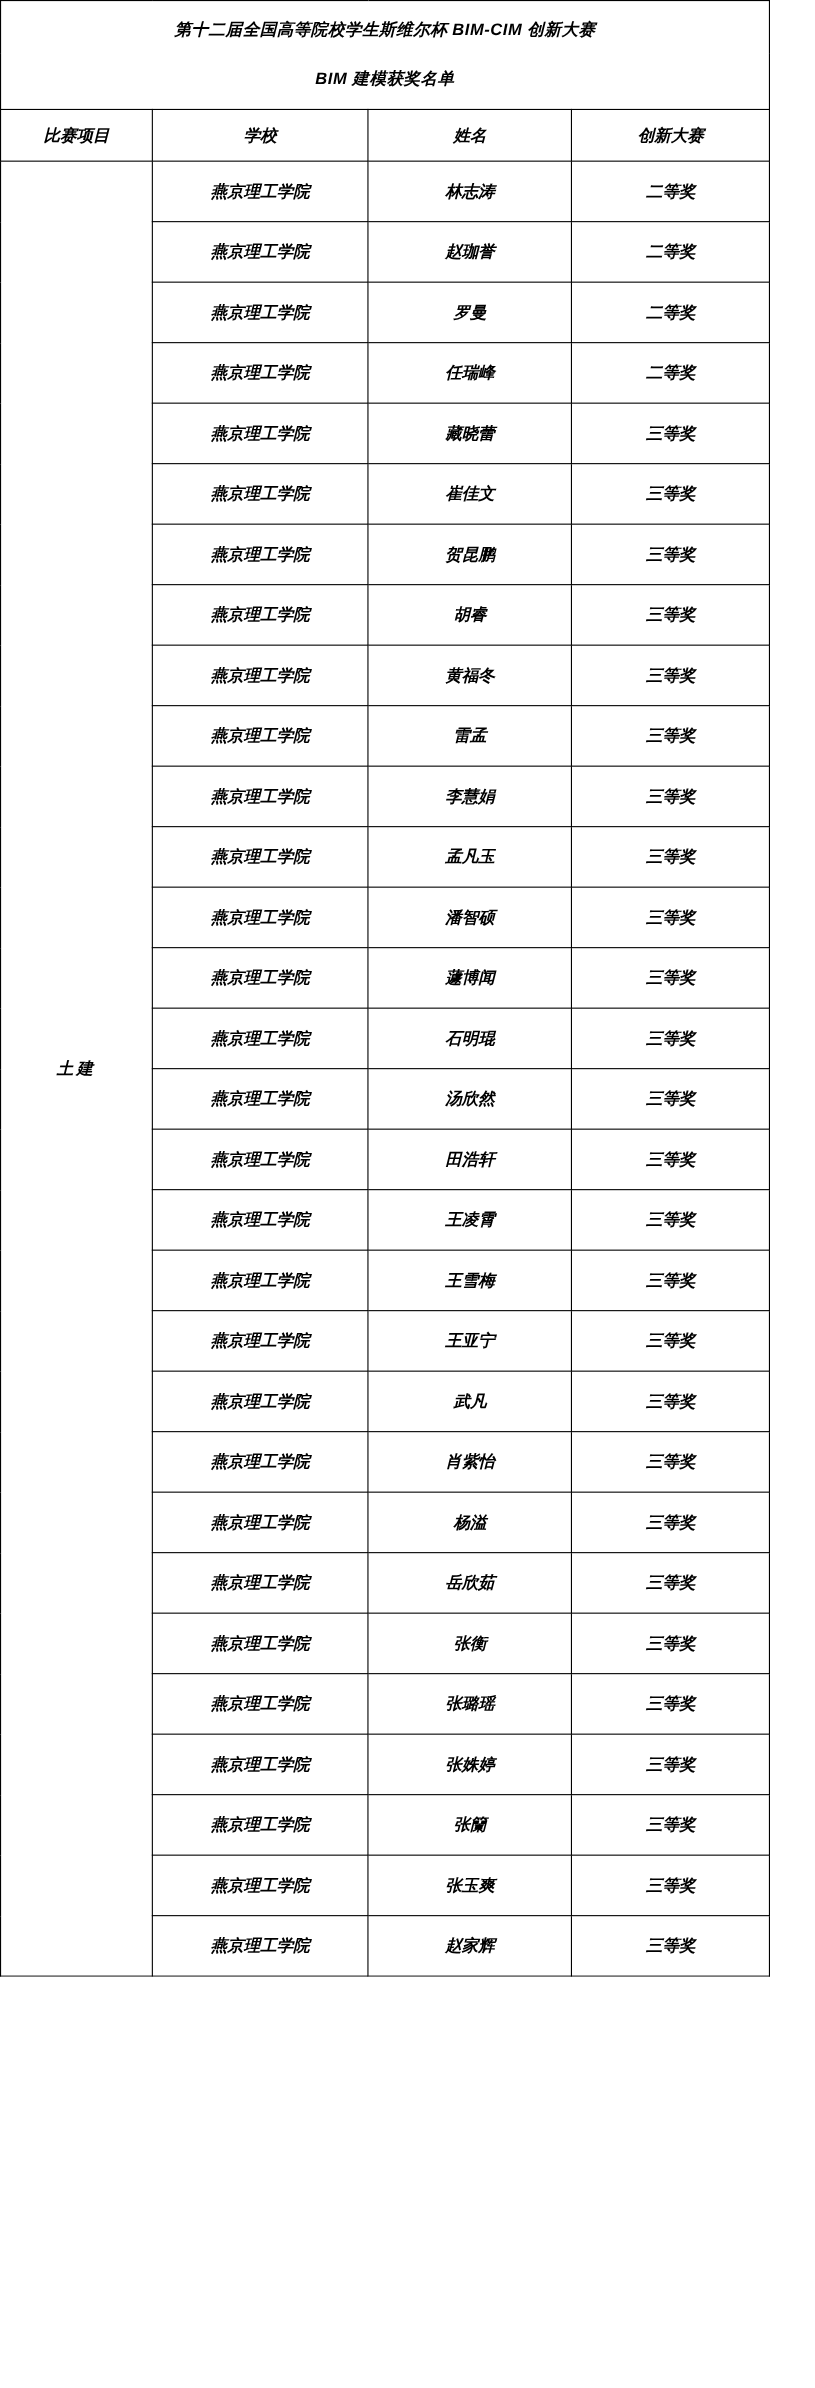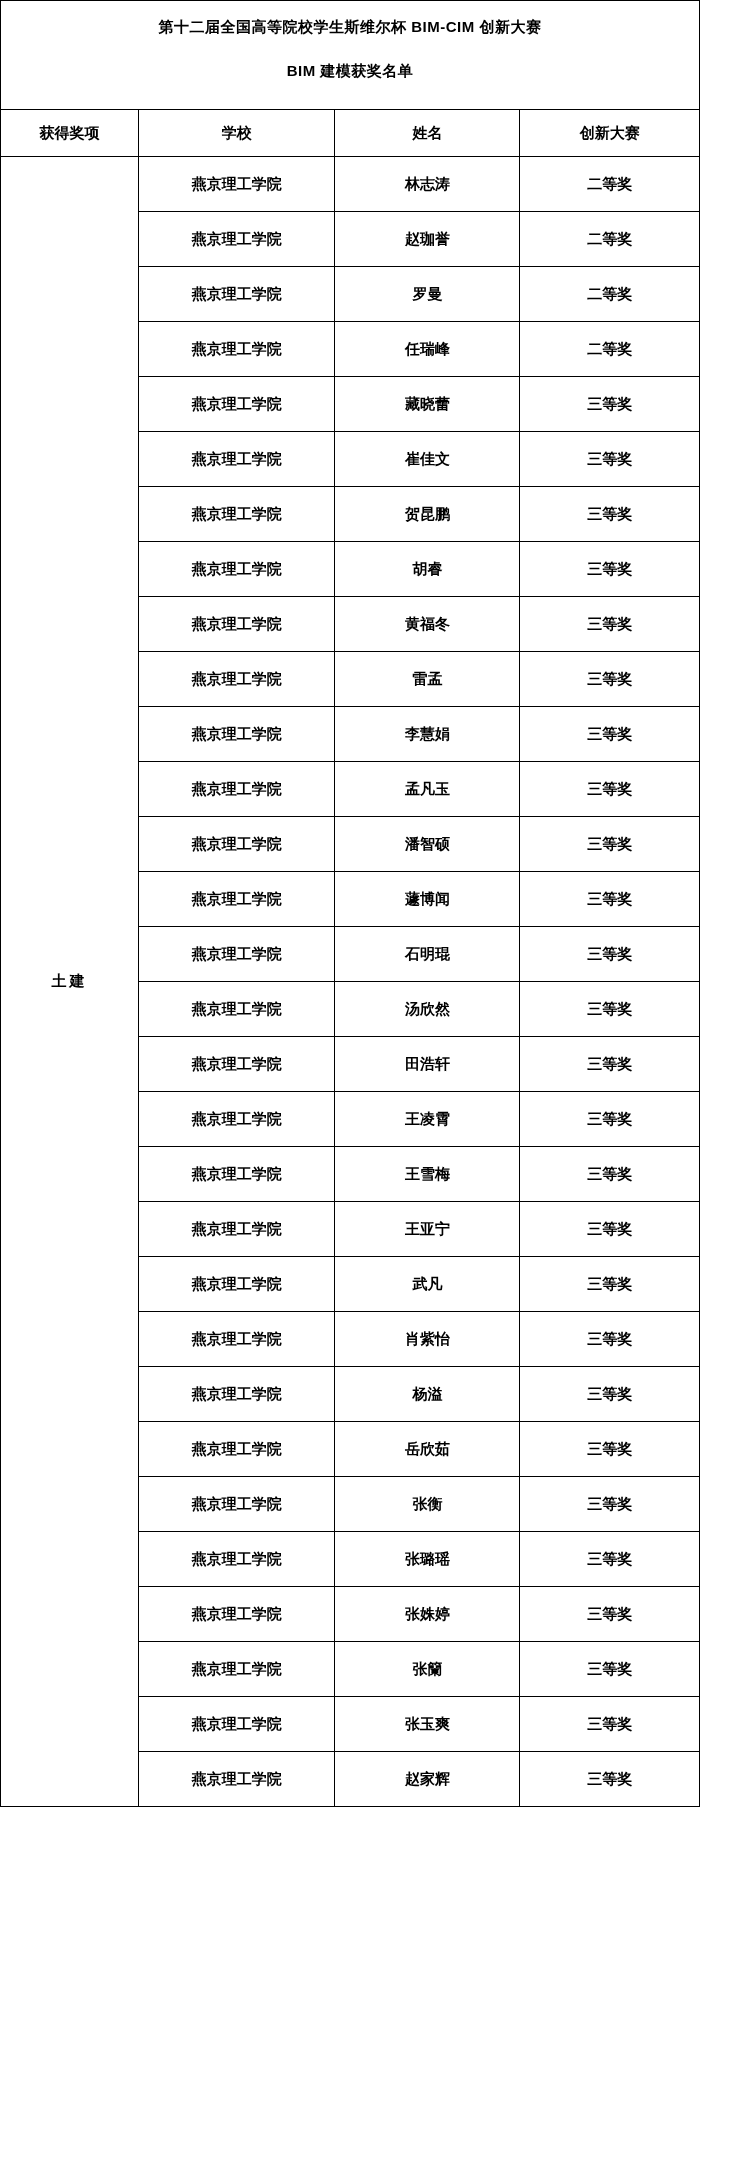--- a/index.html
+++ b/index.html
@@ -11,20 +11,21 @@
     width: 741px;
     font-family: "Liberation Sans", "DejaVu Sans", sans-serif;
     color: #000000;
     -webkit-font-smoothing: antialiased;
   }
   .page {
     width: 672px;
     box-sizing: border-box;
     padding: 0;
     background: #ffffff;
+    font-style: italic;
   }
   table.award-table {
     border-collapse: collapse;
     width: 700px;
     margin: 0 auto;
     table-layout: fixed;
   }
   table.award-table td {
     border: 1px solid #000000;
     text-align: center;
@@ -41,21 +42,21 @@
     letter-spacing: 0.5px;
     border-left: 1px solid #000;
     border-right: 1px solid #000;
   }
   td.title-cell.first {
     border-bottom: none;
     padding-top: 4px;
   }
   td.title-cell.second {
     border-top: none;
-    padding-bottom: 16px;
+    padding-bottom: 6px;
   }
   
   td.head-cell {
     height: 46px;
     font-size: 15px;
     font-weight: bold;
   }
   
   td.category-cell {
     font-size: 24px;
@@ -88,21 +89,21 @@
         <col class="c4">
     </colgroup>
     <tbody>
       <tr>
         <td class="title-cell first" colspan="4">第十二届全国高等院校学生斯维尔杯 BIM-CIM 创新大赛</td>
       </tr>
       <tr>
         <td class="title-cell second" colspan="4">BIM 建模获奖名单</td>
       </tr>
       <tr>
-        <td class="head-cell">获得奖项</td>
+        <td class="head-cell">比赛项目</td>
         <td class="head-cell">学校</td>
         <td class="head-cell">姓名</td>
         <td class="head-cell">创新大赛</td>
       </tr>
 
     <tr>
           <td class="category-cell" rowspan="30">土建</td>
           <td class="data-cell">燕京理工学院</td>
           <td class="data-cell">林志涛</td>
           <td class="data-cell">二等奖</td>

